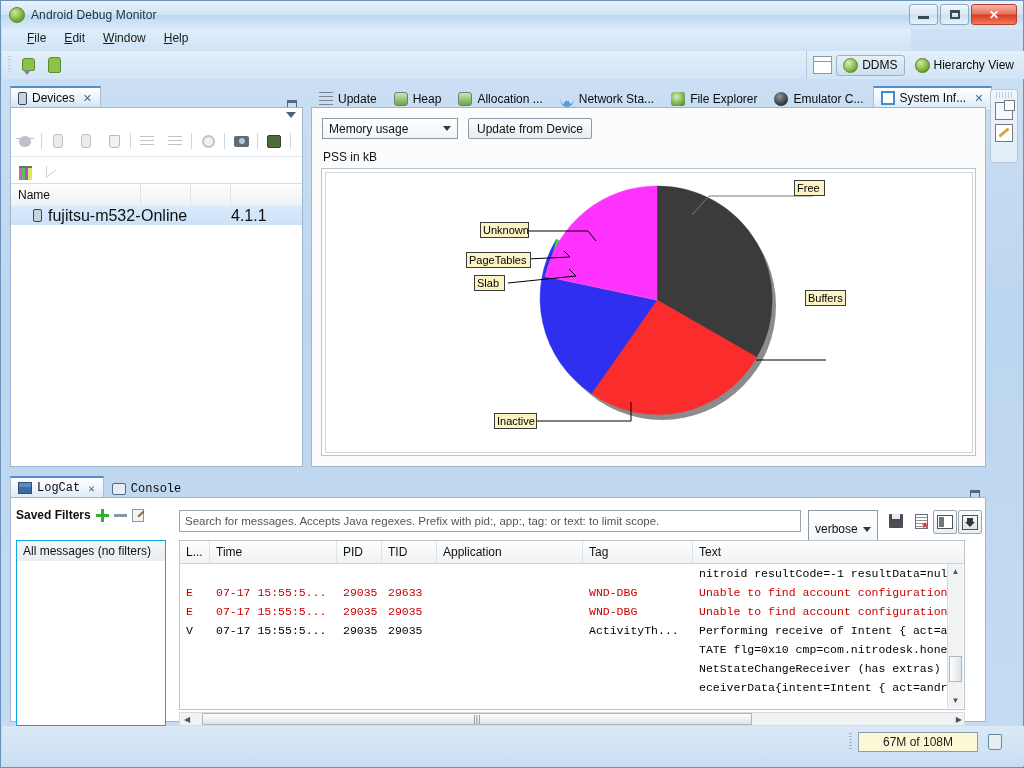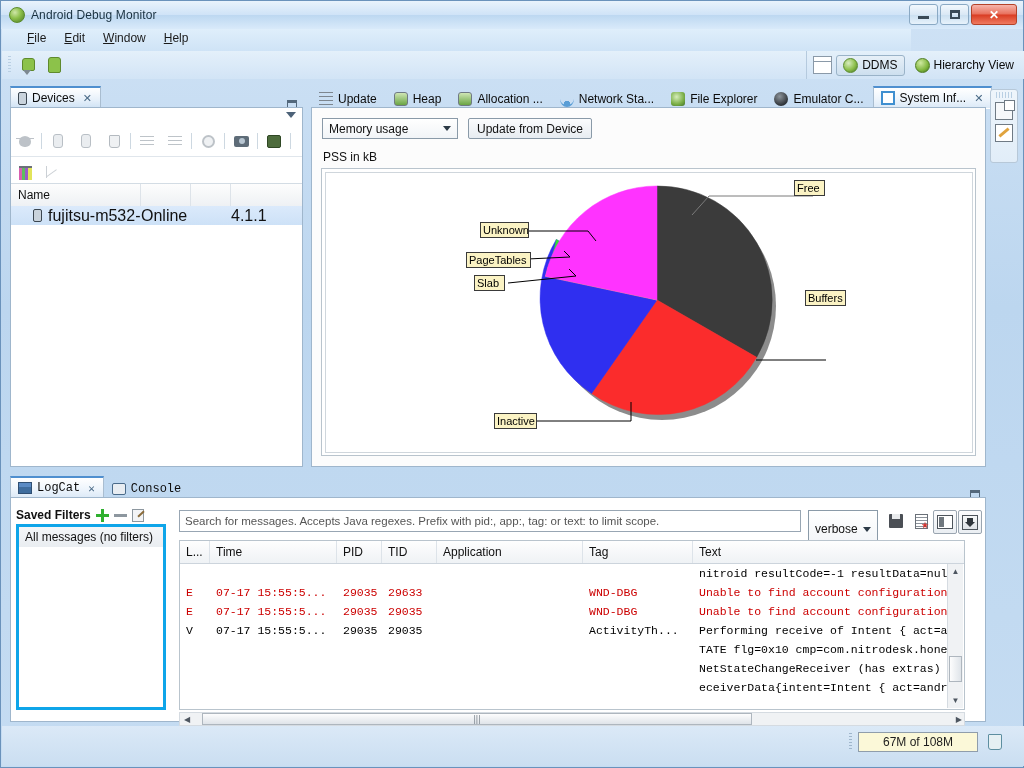--- a/index.html
+++ b/index.html
@@ -178,21 +178,21 @@
   .console-ico{width:14px;height:12px;background:#e8edf2;border:1.5px solid #4a6b8a;border-radius:2px;box-sizing:border-box;}
   #filters-pane{position:absolute;left:5px;top:6px;width:150px;height:212px;}
   #filters-head{display:flex;align-items:center;gap:5px;height:22px;}
   #filters-title{font-size:12px;font-weight:bold;color:#111;}
   .fplus{width:13px;height:13px;position:relative;}
   .fplus:before{content:"";position:absolute;left:5px;top:0;width:3px;height:13px;background:#2fb02f;}
   .fplus:after{content:"";position:absolute;left:0;top:5px;width:13px;height:3px;background:#2fb02f;}
   .fminus{width:13px;height:3px;background:#8d979f;}
   .fedit{width:12px;height:13px;background:#f3f4f6;border:1px solid #8d979f;box-sizing:border-box;position:relative;}
   .fedit:after{content:"";position:absolute;right:-2px;top:3px;width:8px;height:2px;background:#8a6b3a;transform:rotate(-42deg);}
-  #filters-list{position:absolute;left:0;top:20px;width:150px;height:186px;border:3px solid #0ea5e9;background:#fff;box-sizing:border-box;}
+  #filters-list{position:absolute;left:0;top:36px;width:150px;height:186px;border:1px solid #0ea5e9;background:#fff;box-sizing:border-box;}
   #filters-item{height:20px;display:flex;align-items:center;padding-left:6px;font-size:12px;color:#111;
     background:linear-gradient(to bottom,#f4f6f8,#e9edf1);}
   #lc-search{
     position:absolute;left:168px;top:12px;width:622px;height:22px;
     border:1px solid #98a6b3;background:#fff;box-sizing:border-box;
     display:flex;align-items:center;padding-left:5px;font-size:11.5px;color:#555;
   }
   #lc-level{position:absolute;left:797px;top:12px;width:70px;height:38px;}
   .lc-btn{position:absolute;top:12px;width:22px;height:22px;display:flex;align-items:center;justify-content:center;}
   .ico-save{width:14px;height:14px;background:#4b4f55;border-radius:1px;position:relative;}

